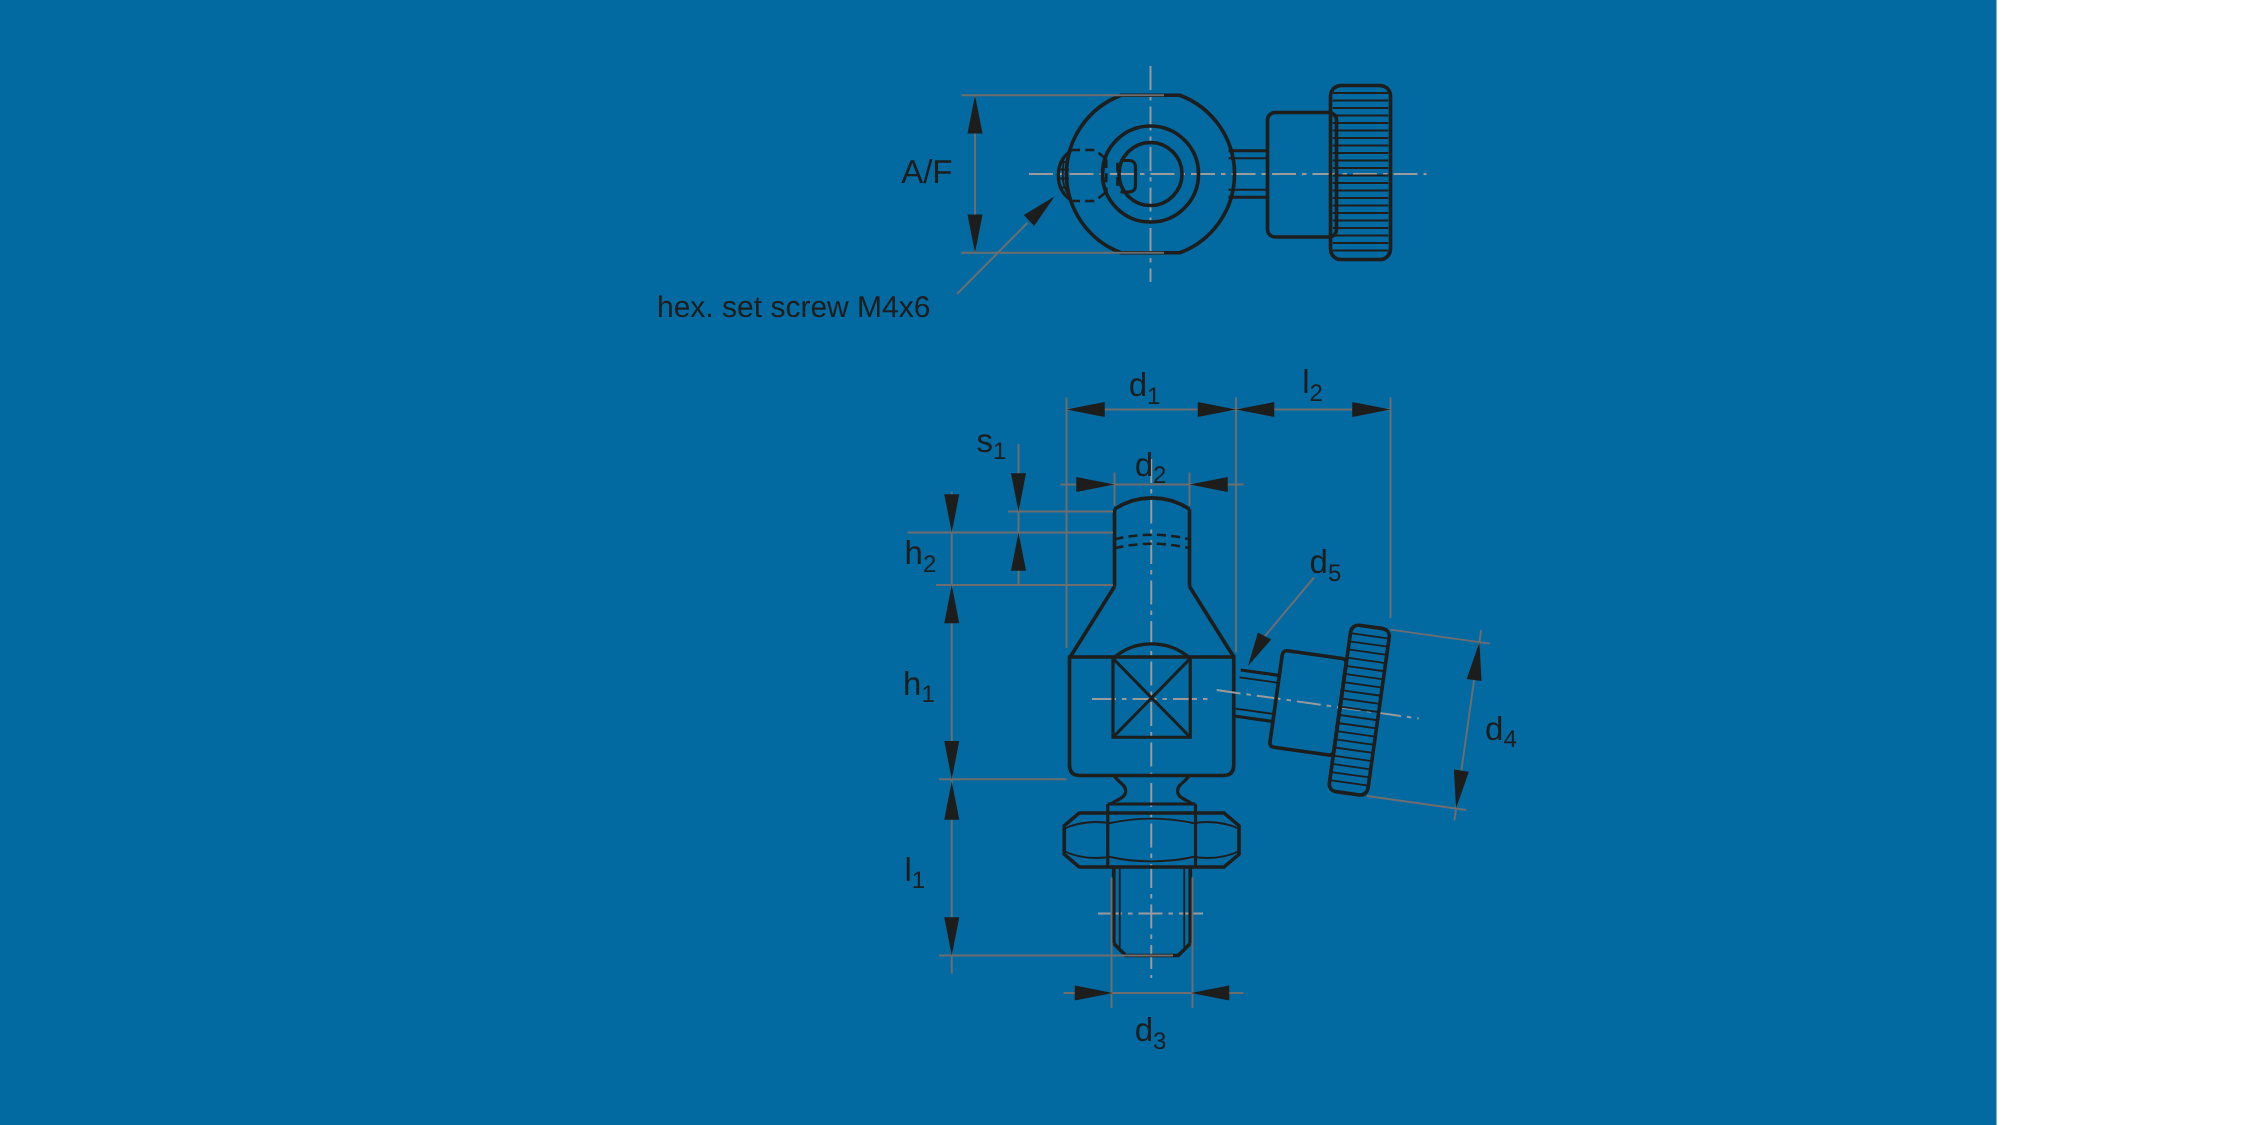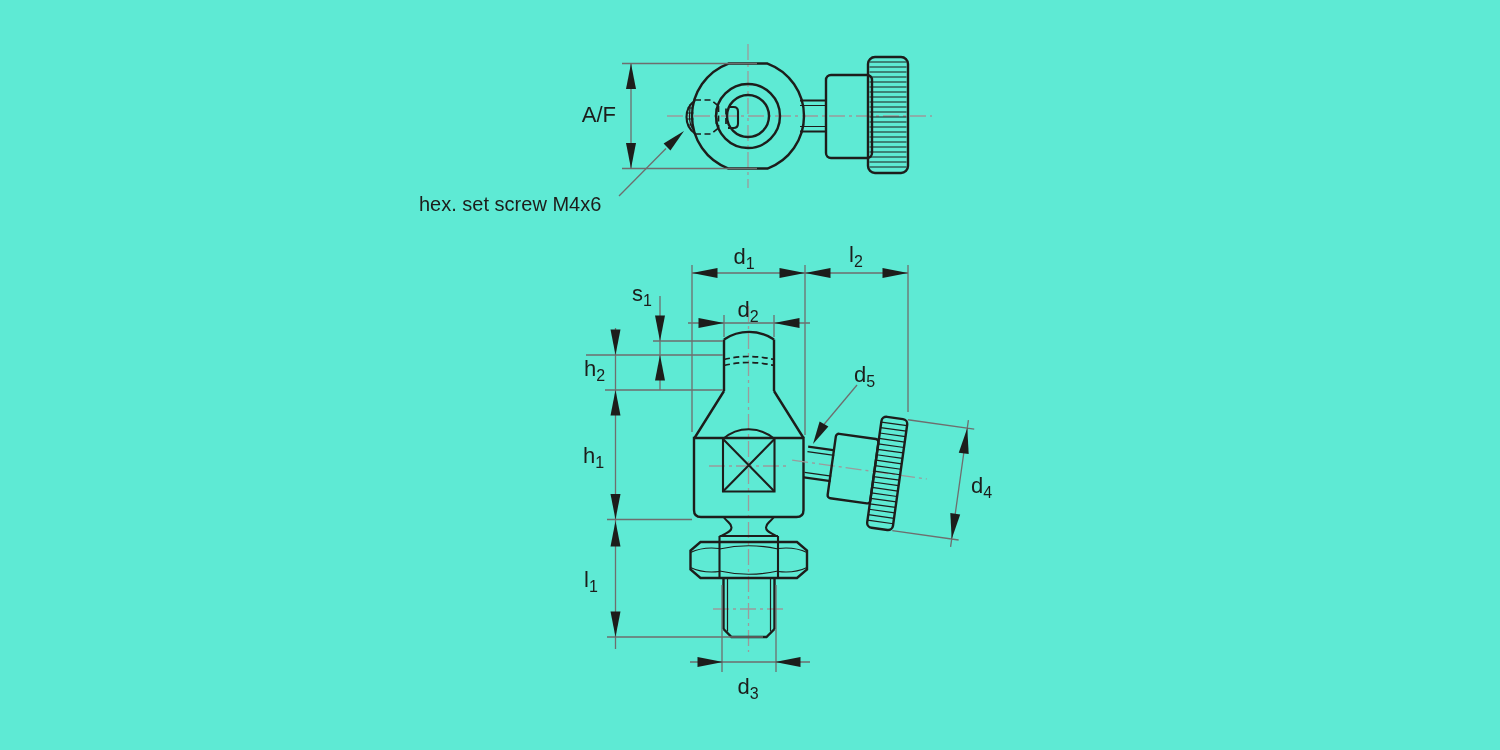--- a/index.html
+++ b/index.html
@@ -1,16 +1,16 @@
 <!DOCTYPE html>
 <html><head>
 <meta charset="utf-8">
 <style>
   html,body{margin:0;padding:0;background:#ffffff;}
-  .stage{width:1500px;height:750px;background:#5eead4;position:relative;overflow:hidden;}
+  .stage{width:1312px;height:750px;background:#0369a1;position:relative;overflow:hidden;padding-left:19px;}
   svg{display:block;}
   .outline{stroke:#1d1d1b;stroke-width:2.4;fill:none;}
   .outline2{stroke:#1d1d1b;stroke-width:2.1;fill:none;}
   .thin{stroke:#1d1d1b;stroke-width:1.2;fill:none;}
   .dim{stroke:#6e6e6e;stroke-width:1.3;fill:none;}
   .arrow{fill:#1d1d1b;stroke:none;}
   .cl{stroke:#9b9b9b;stroke-width:1.3;fill:none;stroke-dasharray:16 4 3 4;}
   .hid{stroke:#1d1d1b;stroke-width:1.7;fill:none;stroke-dasharray:6 3.5;}
   text{fill:#1d1d1b;font-family:"Liberation Sans","DejaVu Sans",sans-serif;font-size:22px;}
   .sub{font-size:16px;}

